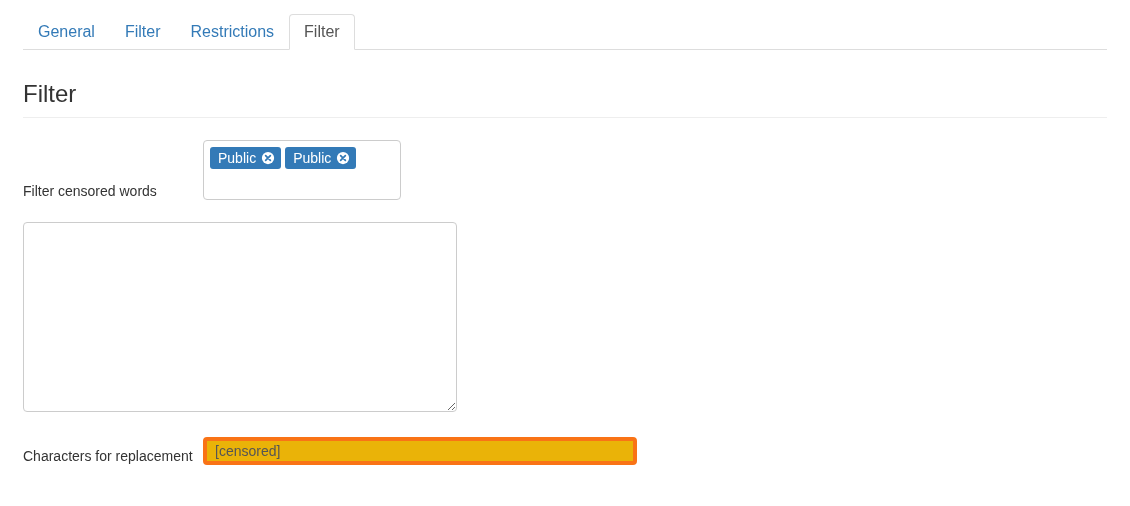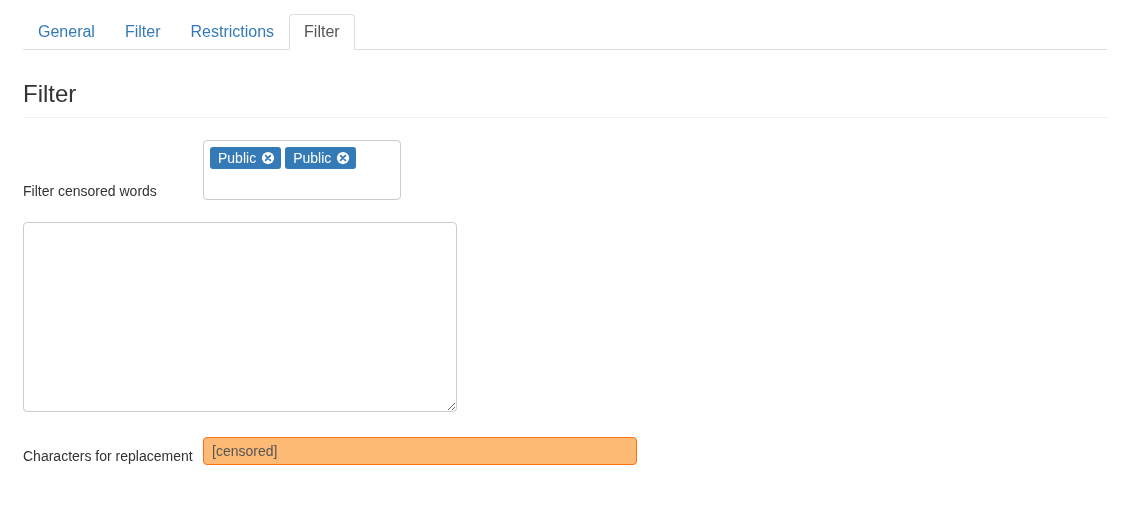--- a/index.html
+++ b/index.html
@@ -112,26 +112,26 @@
       border-radius: 4px;
       padding: 6px 10px;
       font-family: inherit;
       font-size: 14px;
       resize: both;
       background: #fff;
     }
     input.form-control {
       width: 434px;
       height: 28px;
-      border: 1px solid #f97316;
+      border: 4px solid #f97316;
       border-radius: 4px;
       padding: 4px 8px;
       font-family: inherit;
       font-size: 14px;
-      background: #fdba74;
+      background: #eab308;
       color: #555;
     }
   </style>
 </head>
 <body>
 
 <div class="container">
 
   <ul class="nav-tabs">
     <li>

